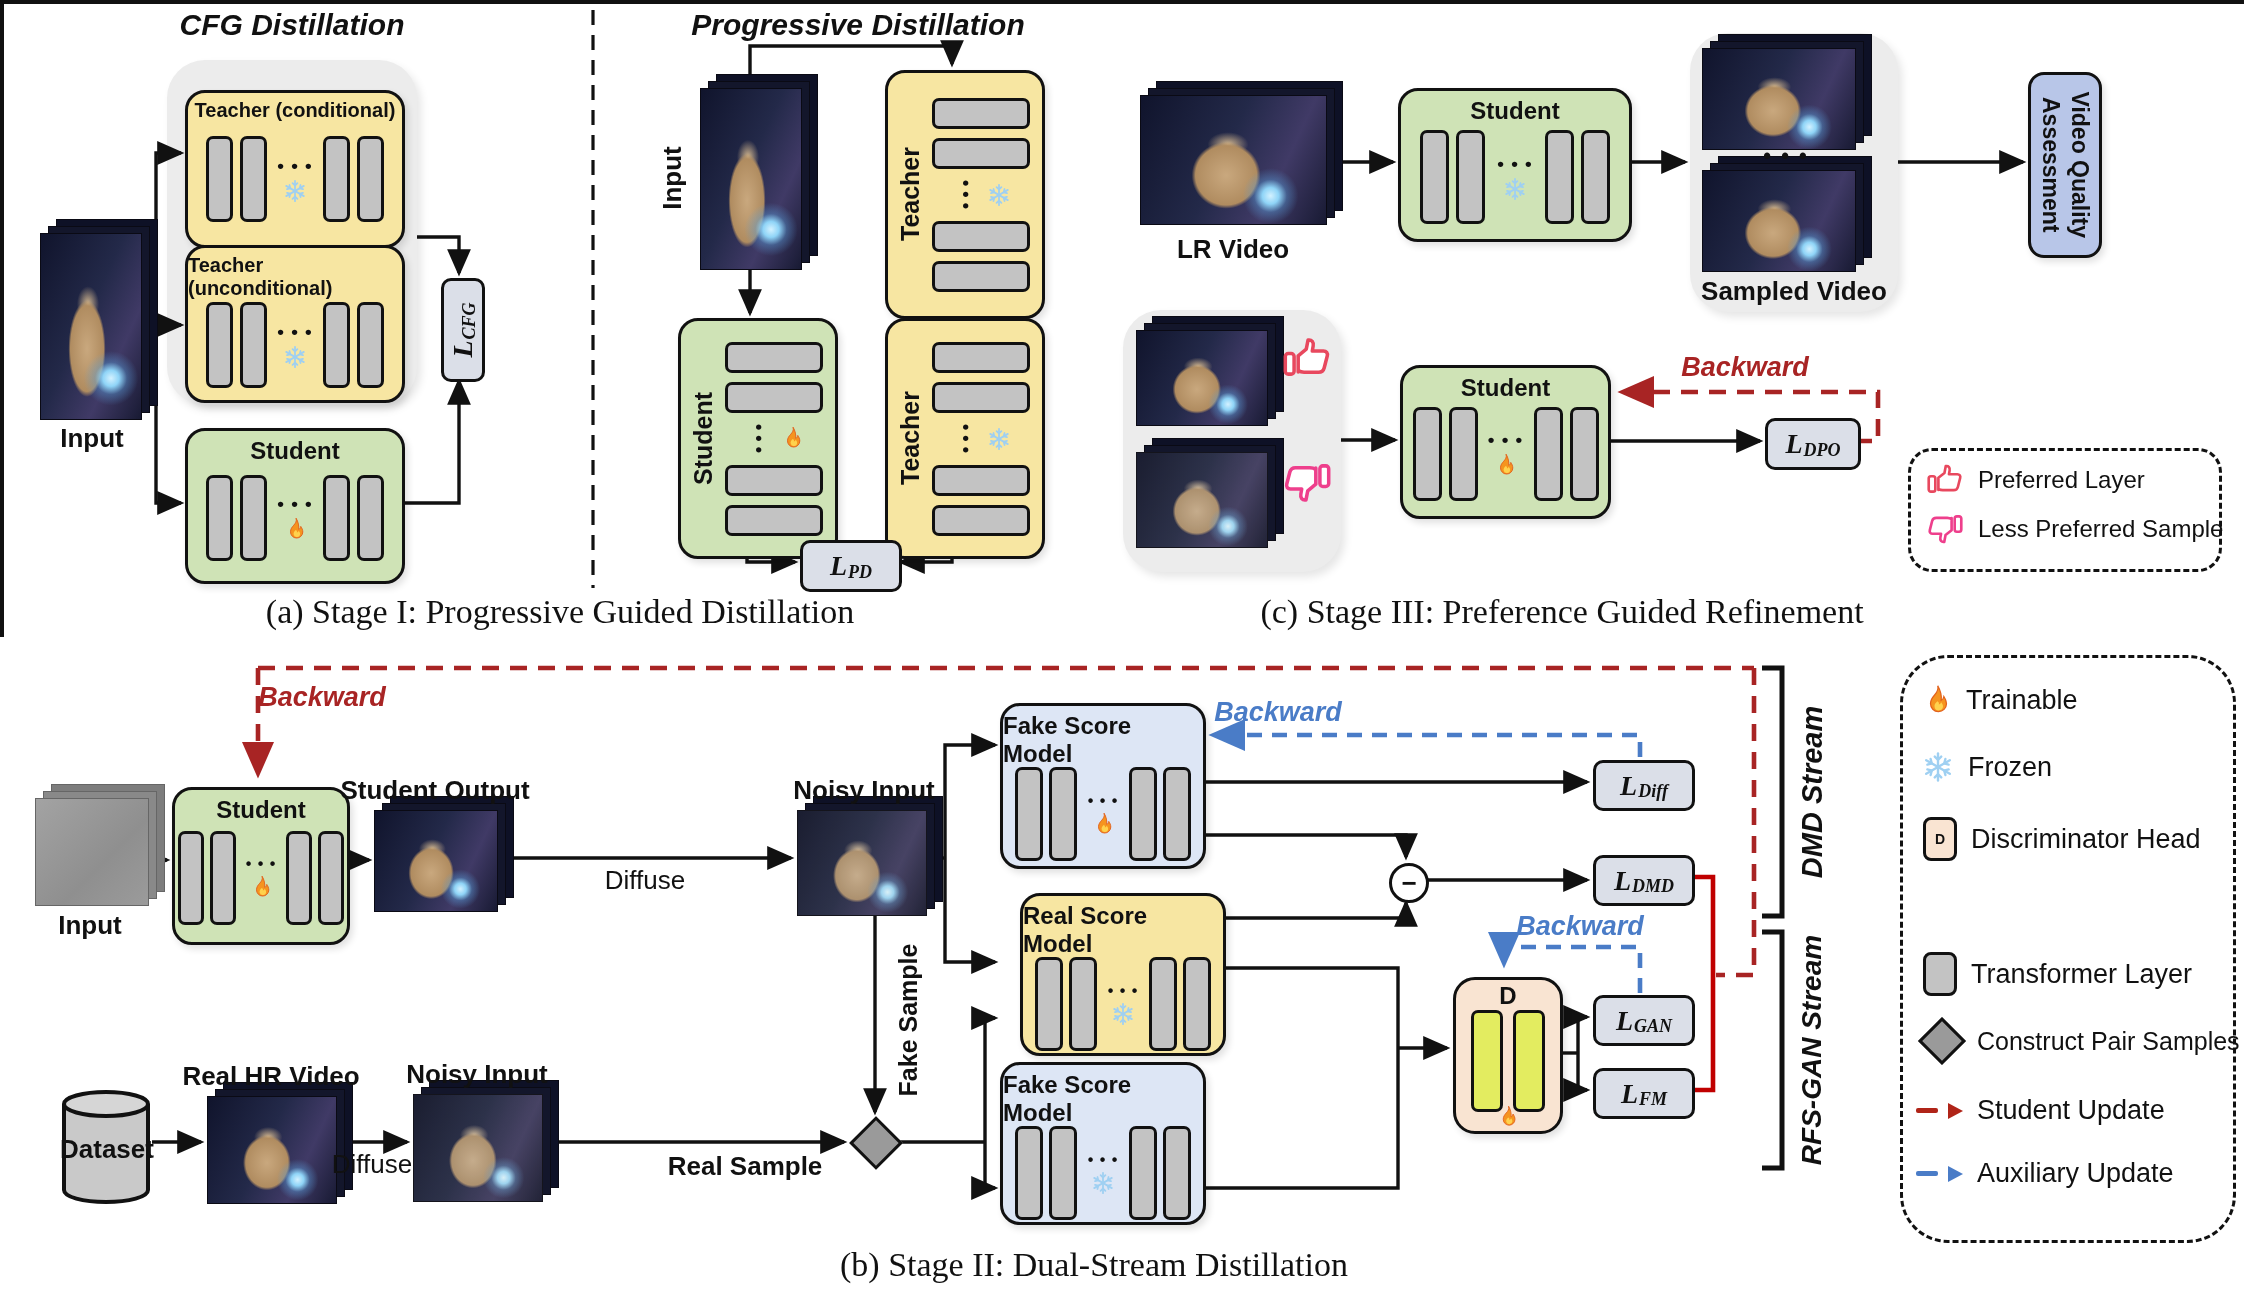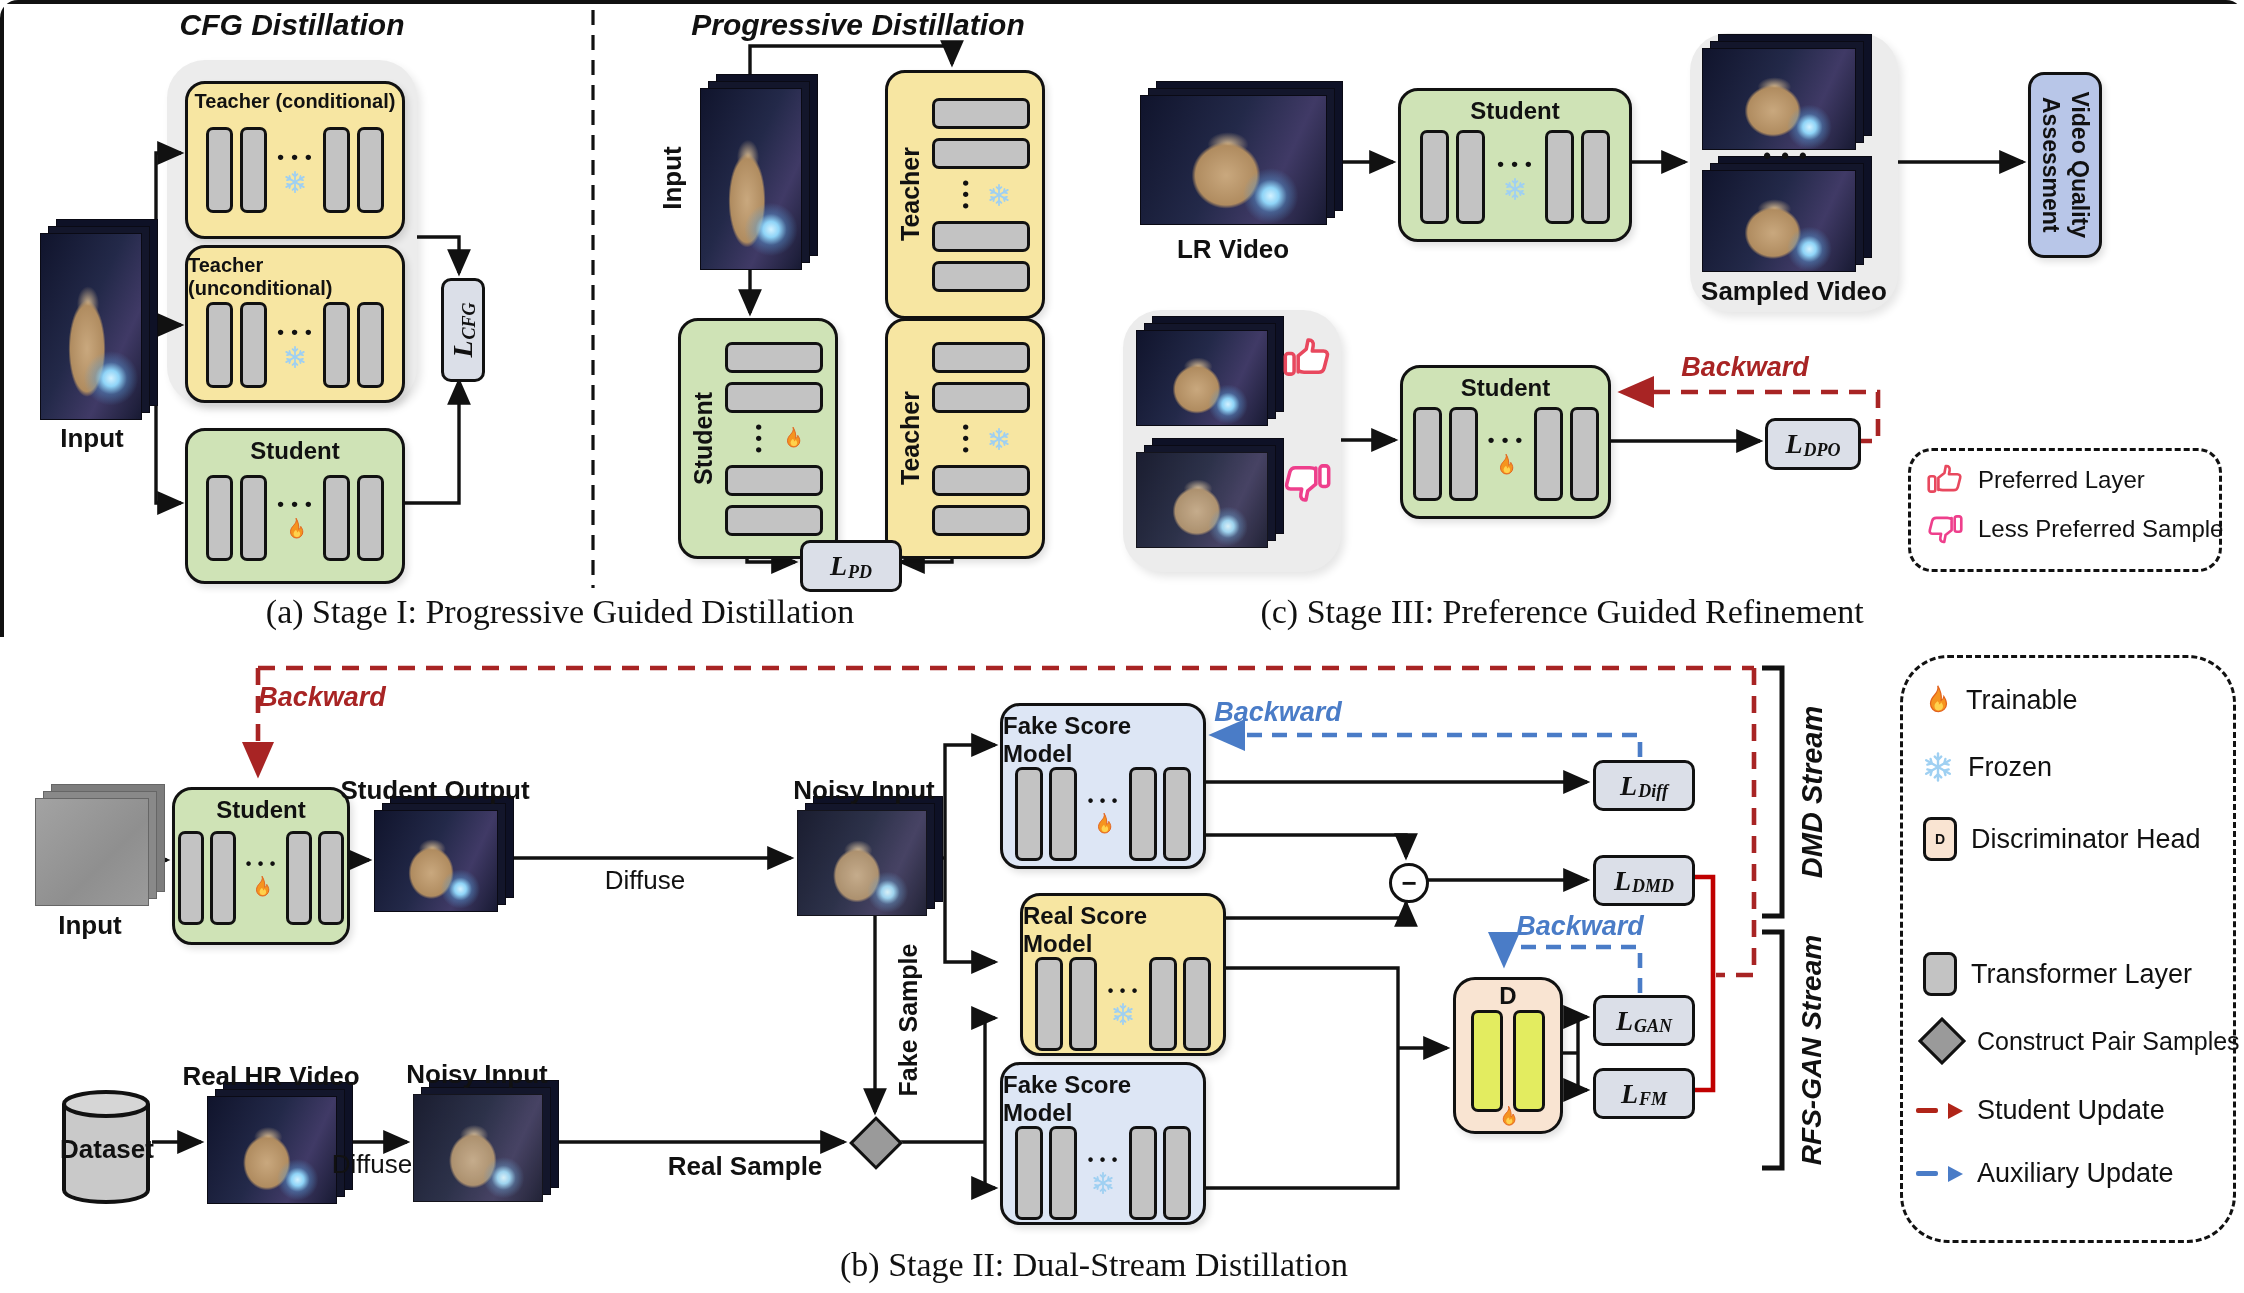--- a/index.html
+++ b/index.html
@@ -1,17 +1,17 @@
 <!DOCTYPE html>
 <html><head>
 <meta charset="utf-8">
 <style>
   html,body{margin:0;padding:0;background:#fff;}
   #canvas{position:relative;width:2244px;height:1293px;background:#fff;overflow:hidden;
-          font-family:"Liberation Sans",sans-serif;color:#111;border-radius:18px;}
+          font-family:"Liberation Sans",sans-serif;color:#111;}
   .abs{position:absolute;}
   
   .divider-h{position:absolute;background:#111;}
   .divider-v{position:absolute;background:#111;}
   
   .lbl{position:absolute;transform:translate(-50%,-50%);white-space:nowrap;font-weight:600;font-size:26px;z-index:6;}
   .lbl.plain{font-weight:500;}
   .caption{position:absolute;transform:translateX(-50%);white-space:nowrap;
            font-family:"Liberation Serif",serif;font-size:34px;z-index:6;}
   .sec-title{position:absolute;transform:translateX(-50%);white-space:nowrap;
@@ -224,21 +224,21 @@
 
   <div class="stack" style="left:40px;top:233px;width:100px;height:185px;">
     <div class="layer l3"></div>
     <div class="layer l2"></div>
     <div class="layer l1"></div>
   </div>
   <div class="lbl" style="left:92px;top:438px;">Input</div>
 
   <div class="gray-container" style="left:167px;top:60px;width:250px;height:345px;"></div>
 
-  <div class="model yellow" style="left:185px;top:81px;width:214px;height:152px;">
+  <div class="model yellow" style="left:185px;top:90px;width:214px;height:152px;">
     <div class="mtitle small">Teacher (conditional)</div>
     <div class="vbars">
       <div class="tb short" style="width:21px;"></div>
       <div class="tb short" style="width:21px;"></div>
       <div class="mid-h" style="width:42px;">
         <span class="dots">• • •</span>
         <svg class="ic" width="24" height="24">
             <use href="#icon-snow"></use>
           </svg>
       </div>

